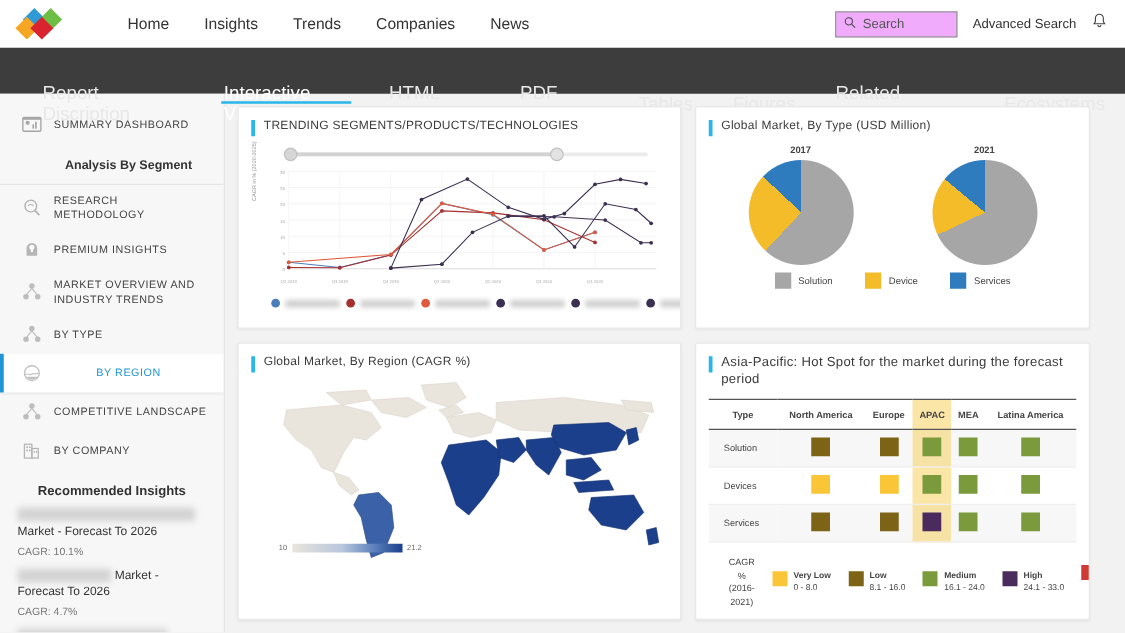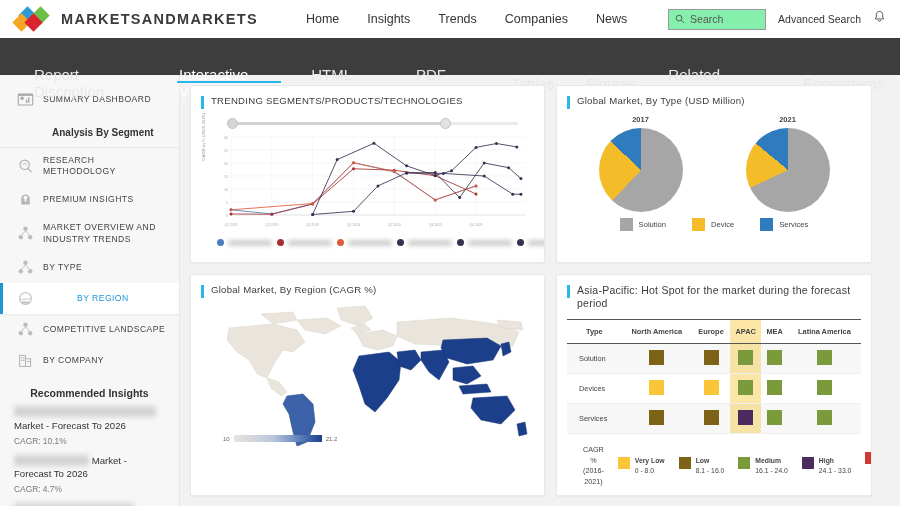--- a/index.html
+++ b/index.html
@@ -26,21 +26,21 @@
   }
   .mainnav { display: flex; gap: 28px; margin-left: 48px; }
   .mainnav a {
     font-size: 12.5px; color: #333; text-decoration: none; cursor: pointer;
   }
   .header-right {
     position: absolute; right: 14px; top: 0; height: 38px;
     display: flex; align-items: center; gap: 12px;
   }
   .searchbox {
-    width: 100px; height: 21px; border: 1px solid #999; background: #86efac;
+    width: 100px; height: 21px; border: 1px solid #999; background: #f0abfc;
     display: flex; align-items: center; gap: 5px; padding: 0 6px;
     width: 98px;
   }
   .searchbox .sicon { flex: 0 0 auto; }
   .searchbox .sph { font-size: 10.5px; color: #555; }
   .adv { font-size: 10.5px; color: #333; cursor: pointer; white-space: nowrap; }
   .bell { cursor: pointer; }
 
   
   .tabbar {
@@ -186,21 +186,20 @@
 <body>
 
 <div class="topbar">
   <div class="logo-wrap">
     <div class="logo-mark">
       <span class="dmd blue"></span>
         <span class="dmd green"></span>
       <span class="dmd orange"></span>
         <span class="dmd red"></span>
     </div>
-    <div class="logo-text">MARKETSANDMARKETS</div>
   </div>
   <nav class="mainnav">
     <a>Home</a>
     <a>Insights</a>
     <a>Trends</a>
     <a>Companies</a>
     <a>News</a>
   </nav>
   <div class="header-right">
     <div class="searchbox">

